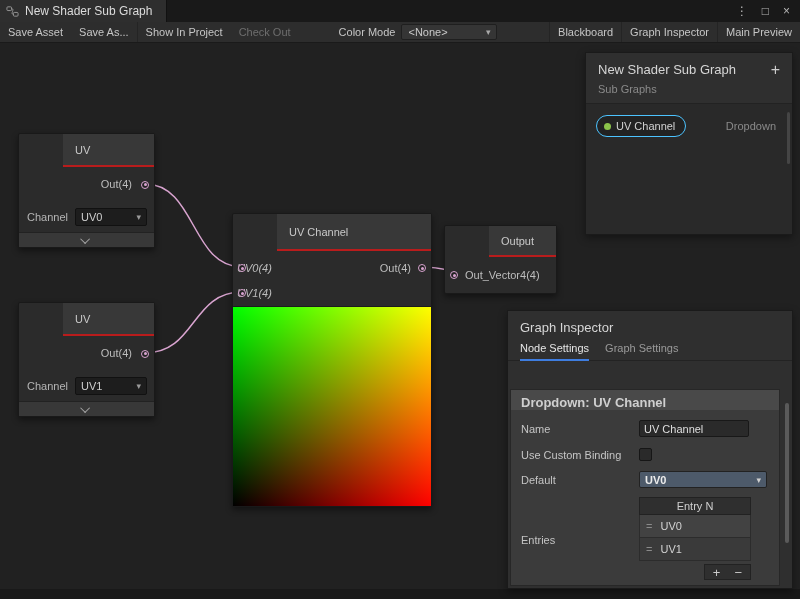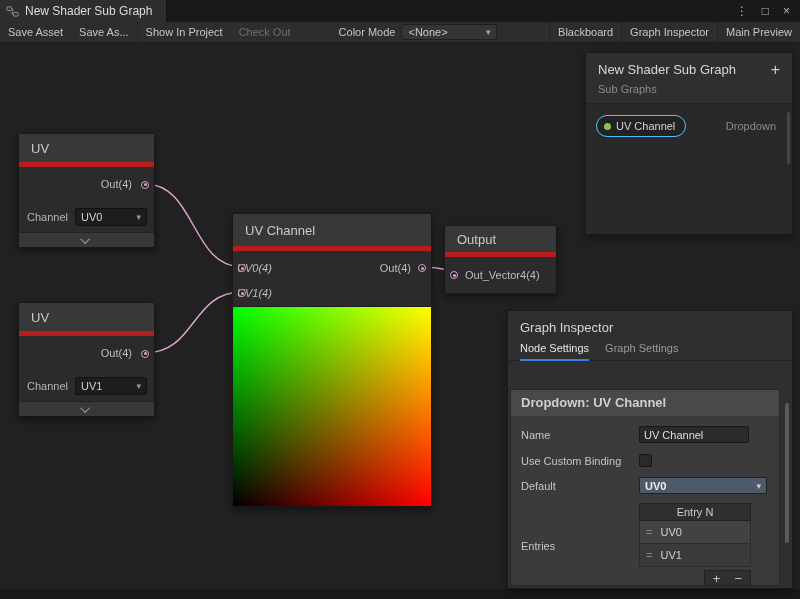--- a/index.html
+++ b/index.html
@@ -24,21 +24,21 @@
   .tb-right{margin-left:auto;display:flex;height:100%;align-items:flex-start;}
 
   
   .graph{position:absolute;left:0;top:43px;width:800px;height:556px;background:#212121;}
   .bottom-strip{position:absolute;left:0;top:589px;width:800px;height:10px;background:#191919;}
   .edges{position:absolute;left:0;top:0;width:800px;height:599px;pointer-events:none;z-index:1;}
   .edges path{stroke:var(--wire);stroke-width:1.5;fill:none;pointer-events:auto;}
 
   
   .node{position:absolute;background:#2b2b2b;border:1px solid #191919;border-radius:2px;box-shadow:0 3px 6px rgba(0,0,0,.45);z-index:2;}
-  .node-title{background:#383838;color:#c9c9c9;font-size:13px;padding-left:12px;border-bottom:5px solid #b91c1c;display:flex;align-items:center;}
+  .node-title{background:#383838;color:#c9c9c9;font-size:11px;padding-left:12px;border-bottom:2px solid #b91c1c;display:flex;align-items:center;margin-left:44px;}
   .port{position:absolute;width:8px;height:8px;border:1px solid var(--wire);border-radius:50%;background:#232323;display:flex;align-items:center;justify-content:center;}
   .port i{width:3px;height:3px;border-radius:50%;background:var(--wire);}
   .out-row{position:relative;height:35px;}
   .out-row .plabel{position:absolute;right:22px;top:0;line-height:35px;color:#bdbdbd;}
   .out-row .port{right:5px;top:50%;transform:translateY(-50%);}
   .dd-row{display:flex;align-items:center;height:30px;padding:0 7px 0 8px;gap:4px;}
   .ch-label{color:#b5b5b5;width:44px;overflow:hidden;white-space:nowrap;flex:none;}
   .node-dd{flex:1;height:18px;background:#1d1d1d;border:1px solid #111;border-radius:2px;display:flex;align-items:center;justify-content:space-between;padding:0 5px;color:#cfcfcf;}
   .node-dd .arr{font-size:9px;color:#9a9a9a;}
   .collapse-bar{height:15px;background:#383838;border-top:1px solid #222;display:flex;align-items:center;justify-content:center;}
@@ -71,21 +71,21 @@
   .bb-type{position:absolute;right:16px;top:16px;color:#8a8a8a;}
   .bb-scroll{position:absolute;right:2px;top:8px;width:3px;height:52px;background:#454545;border-radius:2px;}
 
   
   .inspector{left:507px;top:310px;width:286px;height:279px;}
   .insp-title{padding:9px 12px 0 12px;font-size:13px;color:#d6d6d6;}
   .insp-tabs{display:flex;gap:16px;padding:0 12px;margin-top:7px;border-bottom:1px solid #232323;}
   .insp-tab{padding-bottom:5px;color:#9a9a9a;}
   .insp-tab.active{color:#e6e6e6;border-bottom:2px solid var(--accent);margin-bottom:-1px;}
   .insp-content{position:absolute;left:2px;top:78px;right:12px;bottom:2px;background:#3b3b3b;border:1px solid #272727;}
-  .insp-header{height:26px;line-height:26px;background:#494949;color:#cfcfcf;font-weight:bold;font-size:13px;padding:0 10px;}
+  .insp-header{height:20px;line-height:26px;background:#494949;color:#cfcfcf;font-weight:bold;font-size:13px;padding:0 10px;}
   .fields{padding:10px;}
   .frow{display:flex;margin-bottom:9px;}
   .flabel{width:118px;flex:none;color:#c4c4c4;padding-top:2px;line-height:14px;}
   .text-input{width:110px;height:17px;background:#2a2a2a;border:1px solid #181818;border-radius:2px;color:#dfdfdf;font-size:11px;padding:0 4px;}
   .checkbox{width:13px;height:13px;background:#2a2a2a;border:1px solid #161616;border-radius:2px;margin-top:2px;}
   .dd2{width:128px;height:17px;background:var(--default-dd);border:1px solid #222;border-radius:2px;display:flex;align-items:center;justify-content:space-between;padding:0 5px;color:#ececec;font-weight:bold;}
   .dd2 .arr{font-size:9px;color:#cfcfcf;font-weight:normal;}
   .entries-list{width:112px;display:flex;flex-direction:column;}
   .entries-head{height:18px;background:#2f2f2f;border:1px solid #222;color:#cfcfcf;display:flex;align-items:center;justify-content:center;}
   .entry{height:23px;display:flex;align-items:center;gap:8px;padding-left:6px;border:1px solid #2c2c2c;border-top:none;color:#d2d2d2;}

